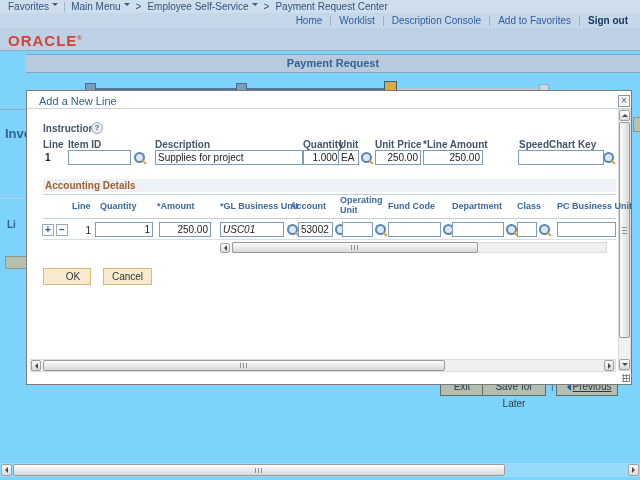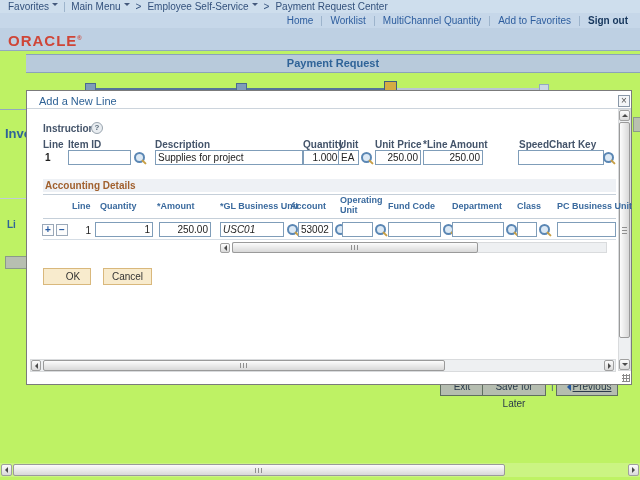--- a/index.html
+++ b/index.html
@@ -1,17 +1,17 @@
 <!DOCTYPE html>
 <html><head>
 <meta charset="utf-8">
 <style>
   * { margin:0; padding:0; box-sizing:border-box; }
   body { font-family:"Liberation Sans","DejaVu Sans",sans-serif; }
-  #screen { position:relative; width:640px; height:480px; background:#bef264; overflow:hidden; font-size:10px; }
+  #screen { position:relative; width:640px; height:480px; background:#7dd3fc; overflow:hidden; font-size:10px; }
 
   
   .bar1 { position:absolute; left:0; top:0; width:640px; height:13px; background:#cedeed; display:flex; align-items:center; padding-left:8px; gap:6px; color:#33517c; }
   .bar2 { position:absolute; left:0; top:13px; width:640px; height:15px; background:#c6d7e9; display:flex; align-items:center; justify-content:flex-end; padding-right:12px; gap:8px; }
   .bar3 { position:absolute; left:0; top:28px; width:640px; height:23px; background:#bed0e3; }
   .hdr-line { position:absolute; left:0; top:50px; width:640px; height:1px; background:#93a9bf; }
   .caret { display:inline-block; width:0; height:0; border:3px solid transparent; border-top-color:#44597c; margin-left:3px; vertical-align:1px; }
   .vdiv { width:1px; height:10px; background:#9db4cc; }
   .crumb-sep { color:#33517c; }
   .menu-item { cursor:default; }
@@ -92,21 +92,21 @@
     <span class="menu-item"><span>Employee Self-Service</span><i class="caret"></i></span>
     <span class="crumb-sep">&gt;</span>
     <span class="menu-item"><span>Payment Request Center</span></span>
   </div>
 
   <div class="bar2">
     <a class="navlink">Home</a>
     <span class="vdiv"></span>
     <a class="navlink">Worklist</a>
     <span class="vdiv"></span>
-    <a class="navlink">MultiChannel Quantity</a>
+    <a class="navlink">Description Console</a>
     <span class="vdiv"></span>
     <a class="navlink">Add to Favorites</a>
     <span class="vdiv"></span>
     <a class="signout">Sign out</a>
   </div>
 
   <div class="bar3">
     <div class="logo"><span>ORACLE</span><sup>®</sup></div>
   </div>
   <div class="hdr-line"></div>

